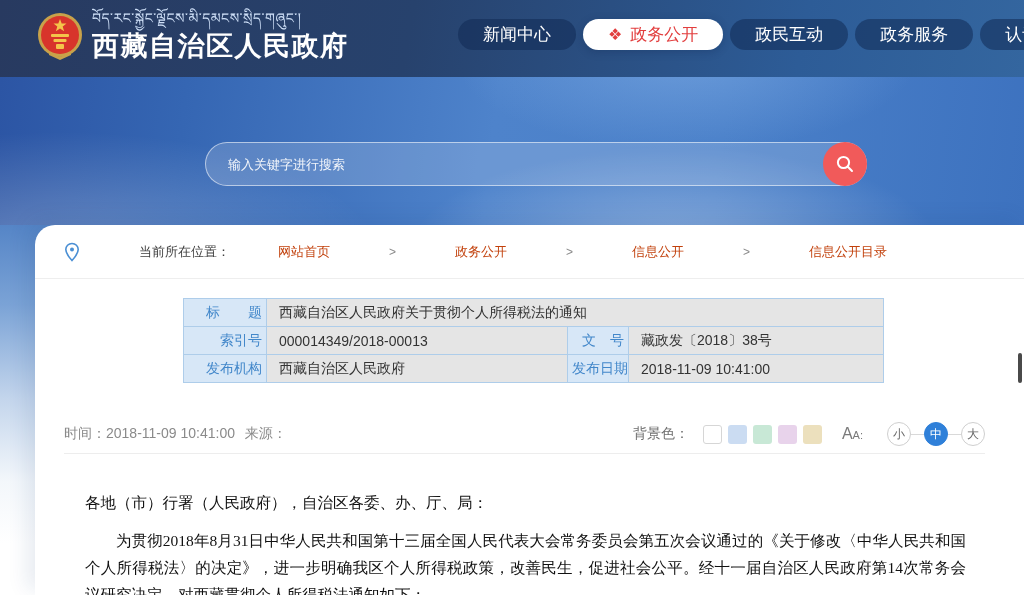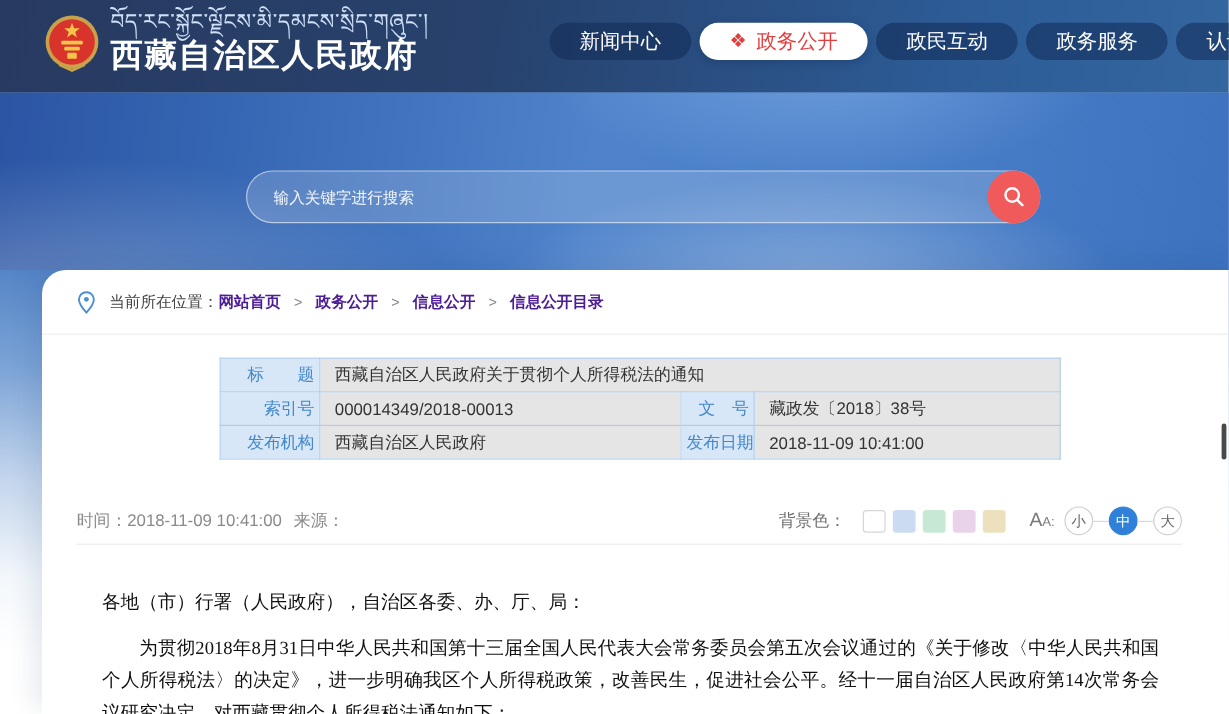--- a/index.html
+++ b/index.html
@@ -20,21 +20,21 @@
       radial-gradient(ellipse 330px 130px at 67% -12%, rgba(130,175,230,0.55), rgba(130,175,230,0) 70%),
       linear-gradient(97deg,#2c55a4 0%,#3566b3 18%,#4e83cb 48%,#4a80c9 70%,#3d72bf 100%);
   }
   
   .site-header {
     position:absolute; left:0; top:0; width:1024px; height:77px;
     background:linear-gradient(100deg,#283a60 0%,#27426d 40%,#2d5c97 78%,#34669f 100%);
   }
   .emblem { position:absolute; left:37px; top:11px; }
   .logo-text { position:absolute; left:92px; top:10px; }
-  .tibetan { font-size:18px; color:#cfe0f8; letter-spacing:0.5px; line-height:16px; }
+  .tibetan { font-size:14px; color:#cfe0f8; letter-spacing:0.5px; line-height:16px; }
   .site-title { font-size:27px; color:#ffffff; font-weight:bold; letter-spacing:1.5px; line-height:34px; margin-top:3px; }
   .nav { position:absolute; left:458px; top:19px; display:flex; gap:7px; white-space:nowrap; }
   .nav-pill {
     height:31px; line-height:40px; padding:0 25px; border-radius:20px;
     background:rgba(16,42,84,0.55); color:#ffffff; font-size:17px; font-weight:normal;
     display:inline-flex; align-items:center; gap:8px; cursor:pointer;
   }
   .nav-pill.active { background:#ffffff; color:#e23e3e; box-shadow:0 2px 8px rgba(10,30,70,0.25); }
   .knot-icon { font-size:16px; color:#e23e3e; line-height:1; }
   
@@ -50,41 +50,41 @@
     background:#f15a5a; border:none; display:flex; align-items:center; justify-content:center; cursor:pointer;
   }
   
   .card {
     position:absolute; left:35px; top:225px; right:0; bottom:0; background:#ffffff;
     border-radius:20px 0 0 0; box-shadow:-8px -6px 20px rgba(20,60,120,0.10);
   }
   .breadcrumb-row {
     position:absolute; top:0; left:0; right:0; height:54px; box-sizing:border-box;
     border-bottom:1px solid #eeeeee; display:flex; align-items:center; padding-left:29px;
-    font-size:13px; color:#3f3f3f;
+    font-size:13px; color:#3f3f3f;gap:48px;
   }
   .pin-icon { margin-right:11px; flex:0 0 auto; }
-  .crumb { color:#4c1d95; text-decoration:none; cursor:pointer;font-weight:bold; }
+  .crumb { color:#c2410c; text-decoration:none; cursor:pointer; }
   .crumb-sep { color:#8a8a8a; margin:0 11px; font-size:12px; }
   
   .doc-table { position:absolute; left:148px; top:73px; width:700px; border-collapse:collapse; table-layout:fixed; font-size:14px; }
   .doc-table td { border:1px solid #aecdea; height:27px; padding:0 12px; overflow:hidden; white-space:nowrap; }
   .doc-table td.lbl { background:#d7e7f7; color:#4287ca; text-align:right; padding:0 4px; }
   .doc-table td.val { background:#e5e5e5; color:#333333; }
   
   .meta-row {
     position:absolute; top:194px; left:29px; right:39px; height:30px;
     display:flex; align-items:center; justify-content:space-between;
     font-size:14px; color:#8a8a8a;
   }
   .meta-right { display:flex; align-items:center; color:#6f6f6f; }
   .bg-label { margin-right:8px;text-align:center; }
   .swatch { width:19px; height:19px; border-radius:3px; margin-left:6px; cursor:pointer; box-sizing:border-box; }
   .swatch.white { border:1px solid #d6d6d6; }
-  .aa { color:#7a7a7a; margin-left:20px; margin-right:8px; }
+  .aa { color:#7a7a7a; margin-left:20px; margin-right:24px; }
   .aa-big { font-size:16px; } .aa-small { font-size:11px; }
   .fs-group { display:flex; align-items:center; }
   .fs-circle {
     width:24px; height:24px; border-radius:50%; border:1px solid #cfcfcf; box-sizing:border-box;
     color:#666666; font-size:12px; background:#ffffff; display:flex; align-items:center; justify-content:center; cursor:pointer;
   }
   .fs-circle.active { background:#2f80d9; border-color:#2f80d9; color:#ffffff; }
   .fs-line { width:13px; height:1px; background:#d9d9d9; }
   .meta-divider { position:absolute; top:228px; left:29px; right:39px; height:1px; background:#ededed; }
   

